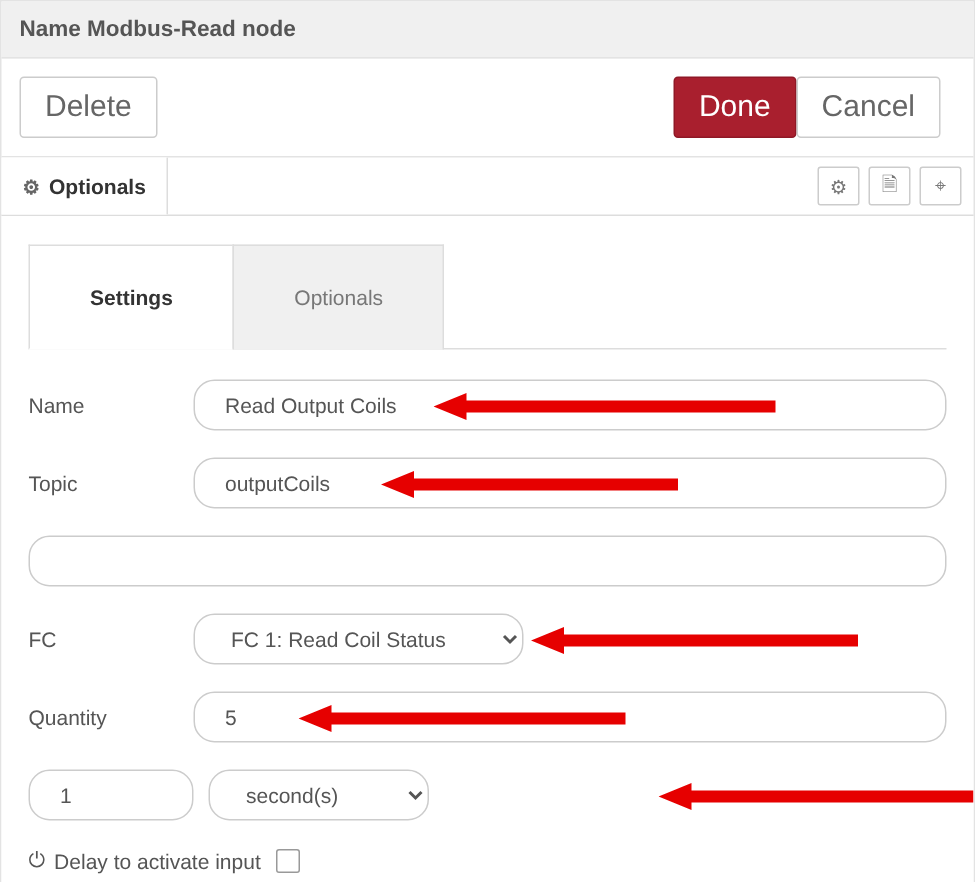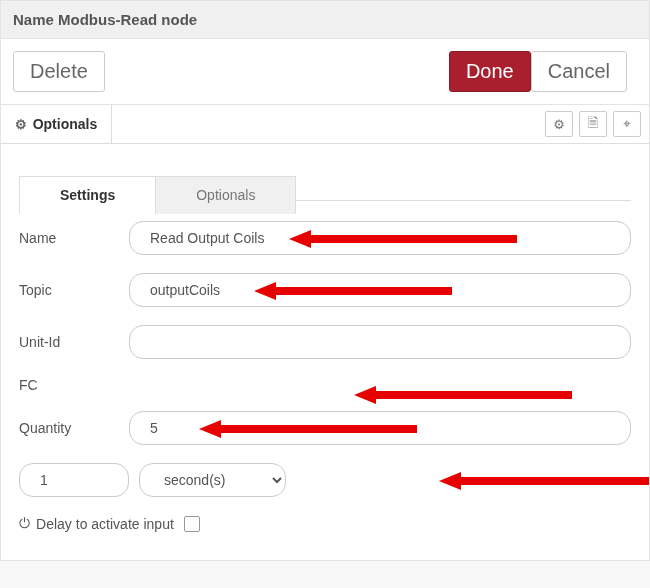--- a/index.html
+++ b/index.html
@@ -92,29 +92,29 @@
   .body-area {
     padding: 18px 18px 10px 18px;
     background: #fff;
   }
   .inner-tabs {
     display: flex;
     border-bottom: 1px solid #ddd;
     margin-bottom: 20px;
   }
   .inner-tab {
-    padding: 10px 40px;
+    padding: 26px 40px;
     border: 1px solid #ddd;
     border-bottom: none;
     background: #f0f0f0;
     color: #777;
     cursor: pointer;
     margin-right: -1px;
     position: relative;
-    top: 14px;
+    top: 1px;
   }
   .inner-tab.active {
     background: #fff;
     color: #333;
     font-weight: bold;
     border-bottom: 1px solid #fff;
   }
   .form-row {
     display: flex;
     align-items: center;
@@ -211,26 +211,28 @@
       <div class="form-label">Topic</div>
       <input class="form-input full" value="outputCoils" style="">
       <div class="arrow" style="left:235px; top:6px;">
         <svg width="200" height="24">
             <polygon points="0,12 22,3 22,8 198,8 198,16 22,16 22,21" fill="#e60000"></polygon>
           </svg>
       </div>
     </div>
 
     <div class="form-row">
-      <div class="form-label">Unit-Id</div>
       <input class="form-input full" value="" style="">
     </div>
 
     <div class="form-row">
       <div class="form-label">FC</div>
+      <select class="form-select fc-select">
+        <option>FC 1: Read Coil Status</option>
+      </select>
       <div class="arrow" style="left:335px; top:6px;">
         <svg width="220" height="24">
             <polygon points="0,12 22,3 22,8 218,8 218,16 22,16 22,21" fill="#e60000"></polygon>
           </svg>
       </div>
     </div>
 
 
     <div class="form-row">
       <div class="form-label">Quantity</div>

